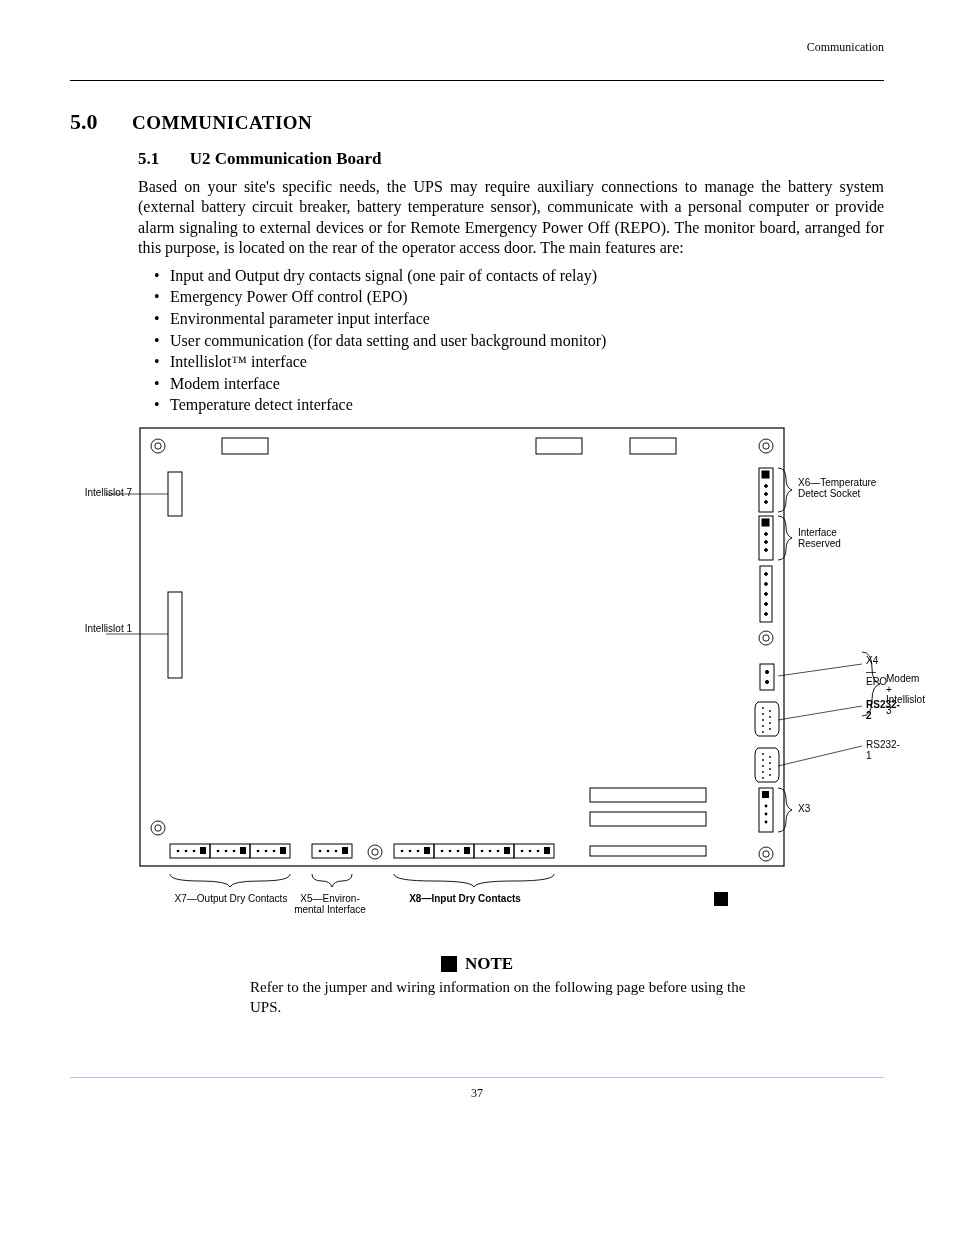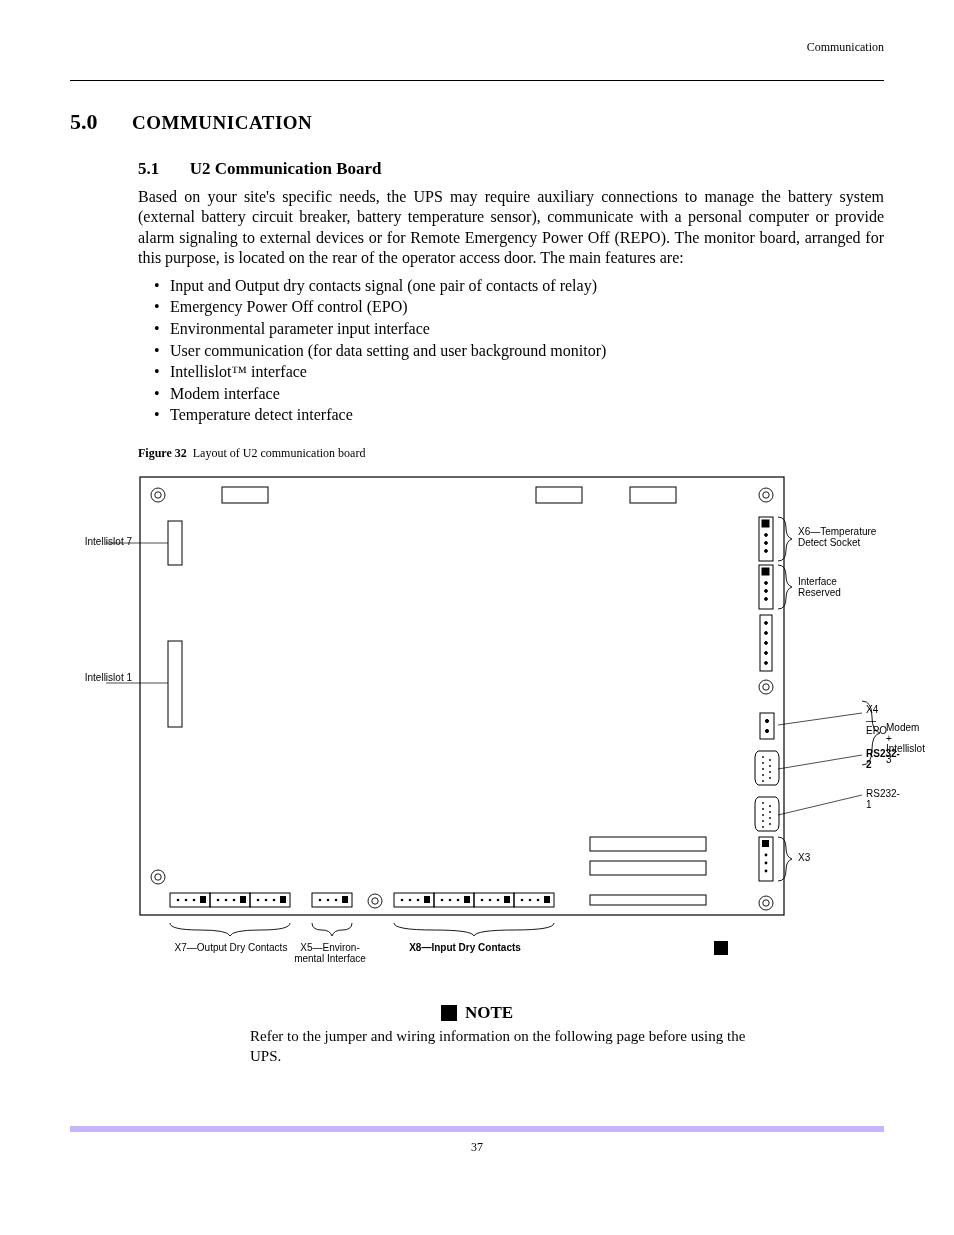--- a/index.html
+++ b/index.html
@@ -23,21 +23,21 @@
   }
   .header-top { height: 16px; }
   .section-heading {
     font-size: 21px;
     font-weight: bold;
     margin: 28px 0 0 0;
   }
   .sub-heading {
     font-size: 17px;
     font-weight: bold;
-    margin: 24px 0 8px 68px;
+    margin: 14px 0 8px 68px;
   }
   .body-text {
     margin: 8px 0 0 68px;
     line-height: 1.28;
     text-align: justify;
   }
   ul.bullets {
     margin: 6px 0 0 84px;
     padding: 0;
     list-style: none;
@@ -74,21 +74,21 @@
     vertical-align: middle;
     margin-right: 4px;
   }
   .note-head .txt { font-weight: bold; font-size: 17px; vertical-align: middle; }
   .note-body {
     margin: 4px 120px 0 180px;
     font-size: 15px;
     line-height: 1.3;
   }
   .footer {
-    border-top: 6px solid #c4b5fd;
+    border-top: 1px solid #c4b5fd;
     margin-top: 60px;
     padding-top: 8px;
     font-size: 12px;
     text-align: center;
     position: relative;
     height: 20px;
   }
   .footer .pg { }
 
   
@@ -124,23 +124,20 @@
   <ul class="bullets">
     <li>Input and Output dry contacts signal (one pair of contacts of relay)</li>
     <li>Emergency Power Off control (EPO)</li>
     <li>Environmental parameter input interface</li>
     <li>User communication (for data setting and user background monitor)</li>
     <li>Intellislot™ interface</li>
     <li>Modem interface</li>
     <li>Temperature detect interface</li>
   </ul>
 
-  <div class="figure-caption">
-    <b>Figure 32</b>&nbsp;&nbsp;<span>Layout of U2 communication board</span>
-  </div>
 
   <div class="diagram-area">
     <svg width="778" height="520" viewBox="0 0 778 520">
 
       <rect x="34" y="12" width="644" height="438" fill="none" stroke="#000" stroke-width="1.2"></rect>
 
       <g fill="none" stroke="#000" stroke-width="0.9">
         <circle cx="52" cy="30" r="7"></circle>
           <circle cx="52" cy="30" r="3.2"></circle>
         <circle cx="660" cy="30" r="7"></circle>

